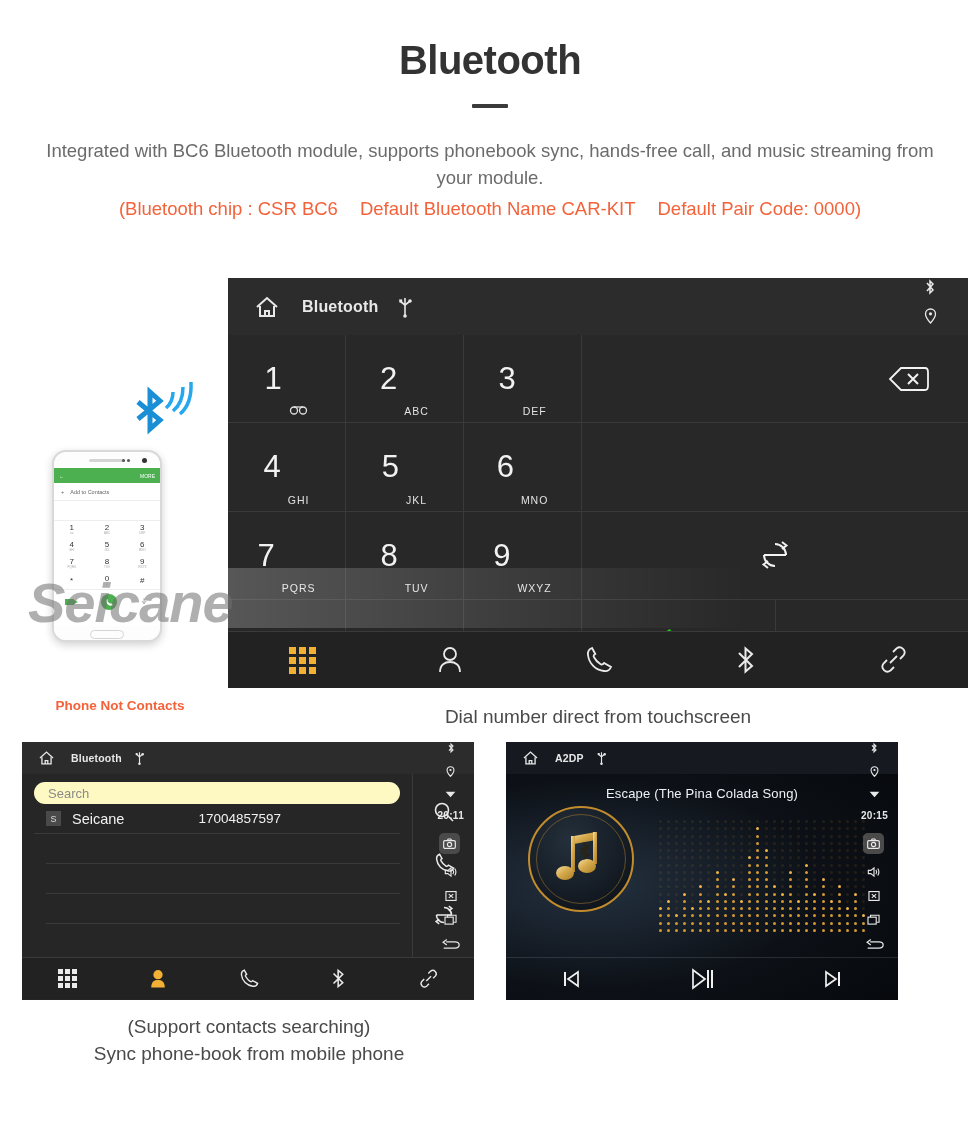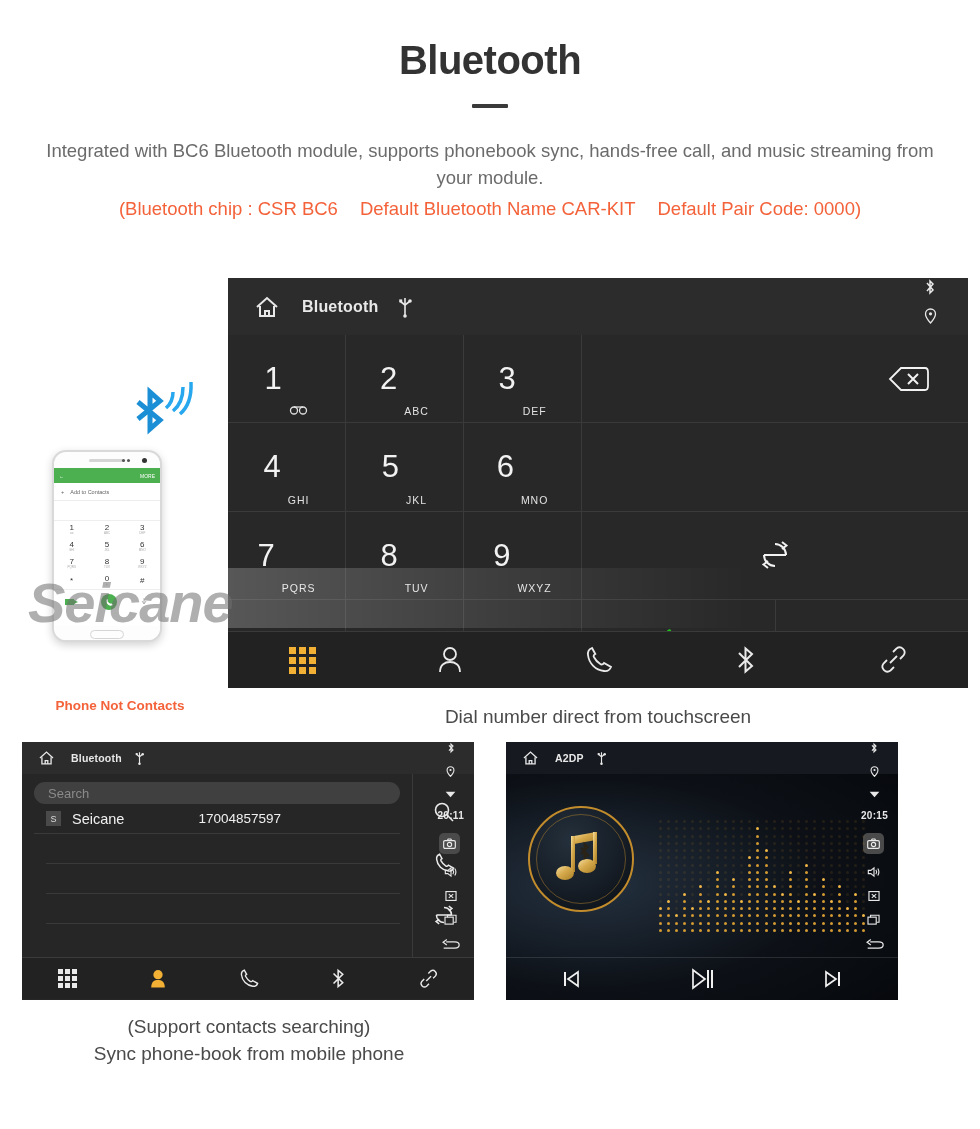--- a/index.html
+++ b/index.html
@@ -220,21 +220,21 @@
   .sb-sm .sb-title { margin-left: 16px; font-size: 10.5px; font-weight: bold; }
   .sb-sm .sb-usb { margin-left: 13px; }
   .sb-sm .sb-right { right: 10px; }
   .sb-sm .sb-right > * { }
   .sb-sm .sb-time { font-size: 10px; font-weight: bold; }
   .sb-sm .sb-cam-wrap { padding: 5px 4px; border-radius: 5px; margin-left: 7px !important; }
 
   .pb-body { display: flex; height: 183px; }
   .pb-main { flex: 1; padding: 8px 12px 0 12px; }
   .pb-search {
-    height: 22px; border-radius: 11px; background: #404040;
+    height: 22px; border-radius: 11px; background: #fef9c3;
     display: flex; align-items: center; padding: 0 14px;
     color: #8a8a8a; font-size: 13px;
   }
   .pb-row {
     height: 30px; display: flex; align-items: center;
     border-bottom: 1px solid #3a3a3a; padding-left: 12px;
   }
   .pb-badge {
     width: 15px; height: 15px; background: #4a4a4a; color: #ddd;
     font-size: 9px; display: flex; align-items: center; justify-content: center;
@@ -823,20 +823,21 @@
       <span>
           <svg width="21" height="14" viewBox="0 0 34 22">
             <path d="M10 6 H24 Q31 6 31 11 Q31 16 24 16 H6" fill="none" stroke="#e8e8e8" stroke-width="2"></path>
             <path d="M11 2 L5 6.5 L11 11" fill="none" stroke="#e8e8e8" stroke-width="2"></path>
           </svg>
         </span>
     </span>
   </div>
 
   <div class="a2dp-body">
+    <div class="song-title">Escape (The Pina Colada Song)</div>
     <div class="music-badge">
       <svg width="58" height="62" viewBox="0 0 58 62">
         <defs>
           <linearGradient id="gold" x1="0" y1="0" x2="1" y2="1">
             <stop offset="0%" stop-color="#f6dfa0"></stop>
               <stop offset="45%" stop-color="#d6a94c"></stop>
               <stop offset="100%" stop-color="#a97f26"></stop>
           </linearGradient>
         </defs>
         <path d="M22 8 L44 4 V12 L22 16 Z" fill="url(#gold)"></path>

